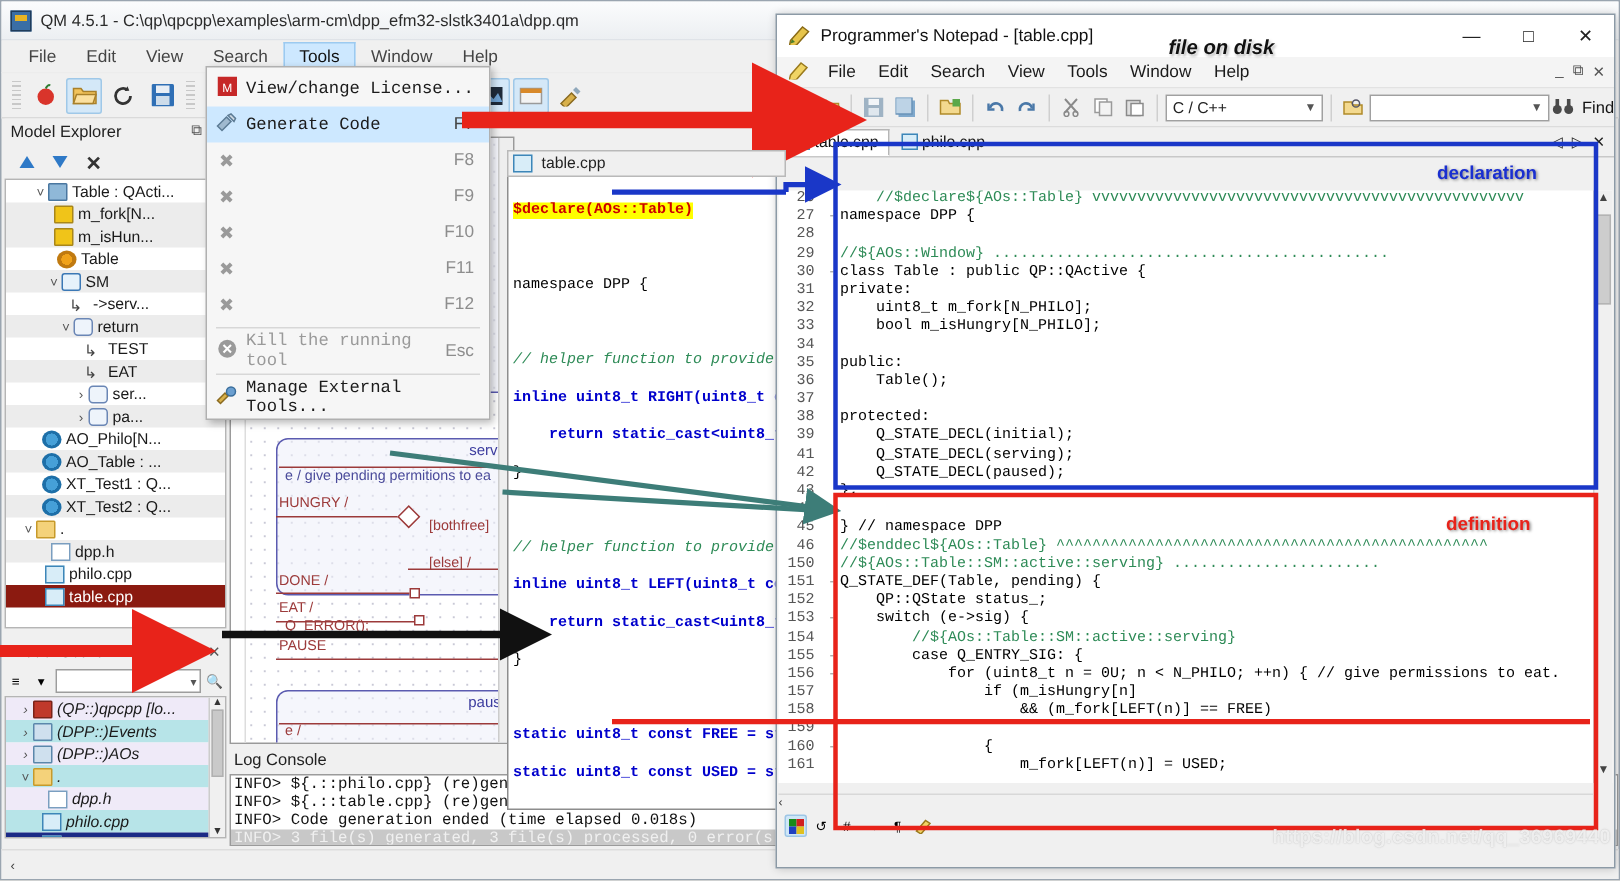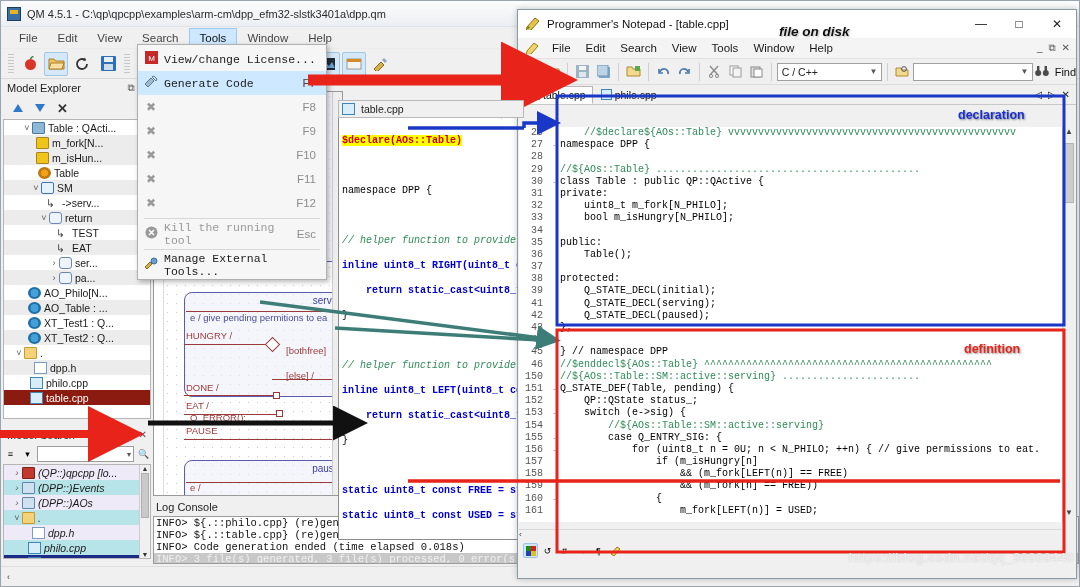--- a/index.html
+++ b/index.html
@@ -834,21 +834,21 @@
         <span>◁</span>
         <span>▷</span>
         <span>✕</span>
       </span>
     </div>
 
     <div id="pn-editor">
       <div class="ed-line"><span class="ed-num">26</span><span class="ed-fold"></span><span class="ed-txt sq-green">    //$declare${AOs::Table} vvvvvvvvvvvvvvvvvvvvvvvvvvvvvvvvvvvvvvvvvvvvvvvv</span></div>
       <div class="ed-line"><span class="ed-num">27</span><span class="ed-fold">-</span><span class="ed-txt">namespace DPP {</span></div>
       <div class="ed-line"><span class="ed-num">28</span><span class="ed-fold"></span><span class="ed-txt"></span></div>
-      <div class="ed-line"><span class="ed-num">29</span><span class="ed-fold"></span><span class="ed-txt sq-green">//${AOs::Table} ............................................</span></div>
+      <div class="ed-line"><span class="ed-num">29</span><span class="ed-fold"></span><span class="ed-txt sq-green">//${AOs::Window} ............................................</span></div>
       <div class="ed-line"><span class="ed-num">30</span><span class="ed-fold">-</span><span class="ed-txt">class Table : public QP::QActive {</span></div>
       <div class="ed-line"><span class="ed-num">31</span><span class="ed-fold"></span><span class="ed-txt">private:</span></div>
       <div class="ed-line"><span class="ed-num">32</span><span class="ed-fold"></span><span class="ed-txt">    uint8_t m_fork[N_PHILO];</span></div>
       <div class="ed-line"><span class="ed-num">33</span><span class="ed-fold"></span><span class="ed-txt">    bool m_isHungry[N_PHILO];</span></div>
       <div class="ed-line"><span class="ed-num">34</span><span class="ed-fold"></span><span class="ed-txt"></span></div>
       <div class="ed-line"><span class="ed-num">35</span><span class="ed-fold"></span><span class="ed-txt">public:</span></div>
       <div class="ed-line"><span class="ed-num">36</span><span class="ed-fold"></span><span class="ed-txt">    Table();</span></div>
       <div class="ed-line"><span class="ed-num">37</span><span class="ed-fold"></span><span class="ed-txt"></span></div>
       <div class="ed-line"><span class="ed-num">38</span><span class="ed-fold"></span><span class="ed-txt">protected:</span></div>
       <div class="ed-line"><span class="ed-num">39</span><span class="ed-fold"></span><span class="ed-txt">    Q_STATE_DECL(initial);</span></div>
@@ -860,21 +860,21 @@
       <div class="ed-line"><span class="ed-num">46</span><span class="ed-fold"></span><span class="ed-txt sq-green">//$enddecl${AOs::Table} ^^^^^^^^^^^^^^^^^^^^^^^^^^^^^^^^^^^^^^^^^^^^^^^^</span></div>
       <div class="ed-line"><span class="ed-num">150</span><span class="ed-fold"></span><span class="ed-txt sq-green">//${AOs::Table::SM::active::serving} .......................</span></div>
       <div class="ed-line"><span class="ed-num">151</span><span class="ed-fold">-</span><span class="ed-txt">Q_STATE_DEF(Table, pending) {</span></div>
       <div class="ed-line"><span class="ed-num">152</span><span class="ed-fold"></span><span class="ed-txt">    QP::QState status_;</span></div>
       <div class="ed-line"><span class="ed-num">153</span><span class="ed-fold">-</span><span class="ed-txt">    switch (e-&gt;sig) {</span></div>
       <div class="ed-line"><span class="ed-num">154</span><span class="ed-fold"></span><span class="ed-txt sq-green">        //${AOs::Table::SM::active::serving}</span></div>
       <div class="ed-line"><span class="ed-num">155</span><span class="ed-fold">-</span><span class="ed-txt">        case Q_ENTRY_SIG: {</span></div>
       <div class="ed-line"><span class="ed-num">156</span><span class="ed-fold">-</span><span class="ed-txt">            for (uint8_t n = 0U; n &lt; N_PHILO; ++n) { // give permissions to eat.</span></div>
       <div class="ed-line"><span class="ed-num">157</span><span class="ed-fold"></span><span class="ed-txt">                if (m_isHungry[n]</span></div>
       <div class="ed-line"><span class="ed-num">158</span><span class="ed-fold"></span><span class="ed-txt">                    &amp;&amp; (m_fork[LEFT(n)] == FREE)</span></div>
-      <div class="ed-line"><span class="ed-num">159</span><span class="ed-fold"></span><span class="ed-txt">                    &amp;&amp; (m_fork[n] == FREE))</span></div>
+      <div class="ed-line"><span class="ed-num">159</span><span class="ed-fold"></span></div>
       <div class="ed-line"><span class="ed-num">160</span><span class="ed-fold">-</span><span class="ed-txt">                {</span></div>
       <div class="ed-line"><span class="ed-num">161</span><span class="ed-fold"></span><span class="ed-txt">                    m_fork[LEFT(n)] = USED;</span></div>
 
     </div>
 
     <div class="ed-scroll">
       <div class="ed-arrow">▲</div>
       <div class="thumb"></div>
       <div class="ed-arrow" style="position:absolute;bottom:0;width:100%">▼</div>
     </div>

